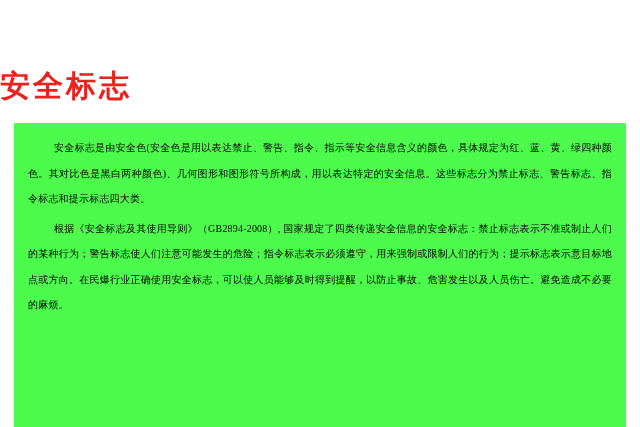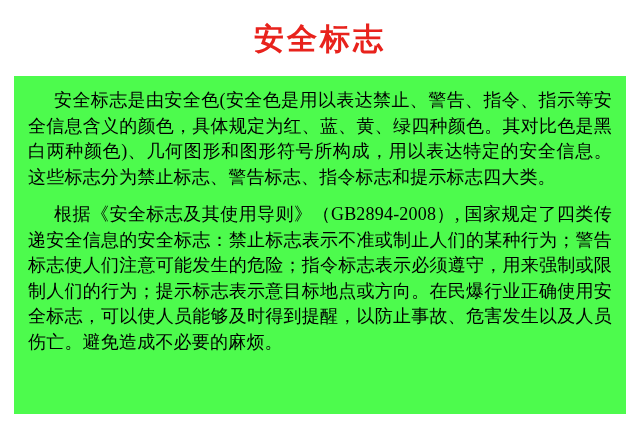--- a/index.html
+++ b/index.html
@@ -15,55 +15,55 @@
   }
   .page {
     position: relative;
     width: 640px;
     height: 427px;
     background: #ffffff;
     box-sizing: border-box;
   }
   .title {
     width: 100%;
-    text-align: center;
     color: #e8221c;
     font-family: "Liberation Serif", serif;
     font-weight: bold;
     font-size: 30px;
     letter-spacing: 3px;
     line-height: 1;
     padding-top: 24px;
     padding-bottom: 18px;
     box-sizing: border-box;
+    margin-top: 47px;
   }
   .body-block {
     position: absolute;
     left: 14px;
     top: 76px;
     width: 612px;
     height: 338px;
     background: #4dfb4d;
     box-sizing: border-box;
     padding: 12px 14px 10px 14px;
     overflow: hidden;
   }
   .para {
     color: #000000;
     font-family: "Liberation Serif", serif;
-    font-size: 18px;
+    font-size: 10px;
     line-height: 25.5px;
     text-align: justify;
     text-justify: inter-ideograph;
     margin: 0 0 0 0;
     text-indent: 26px;
     letter-spacing: 0.2px;
   }
   .para + .para {
-    margin-top: 12px;
+    margin-top: 4px;
   }
 </style>
 </head>
 <body>
 
 <div class="page">
 
   <div class="title">安全标志</div>
 
   <div class="body-block">

